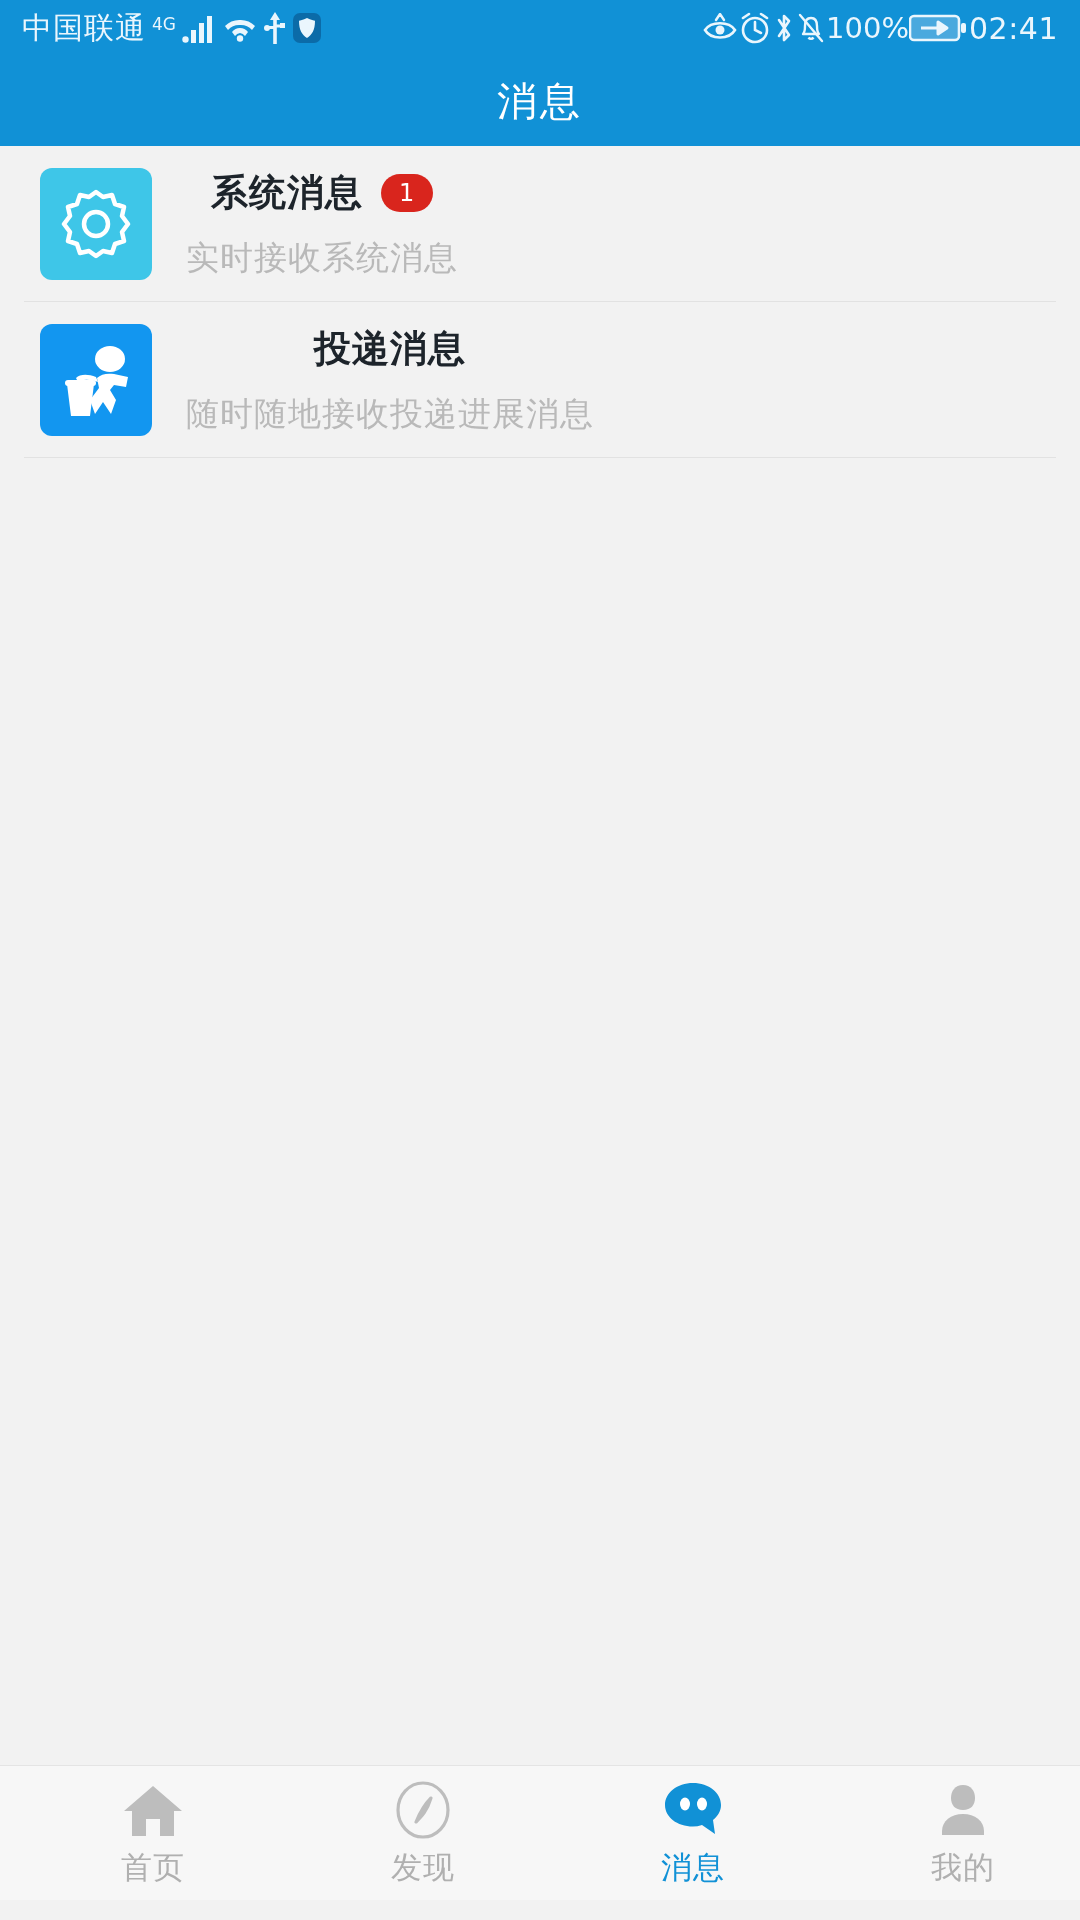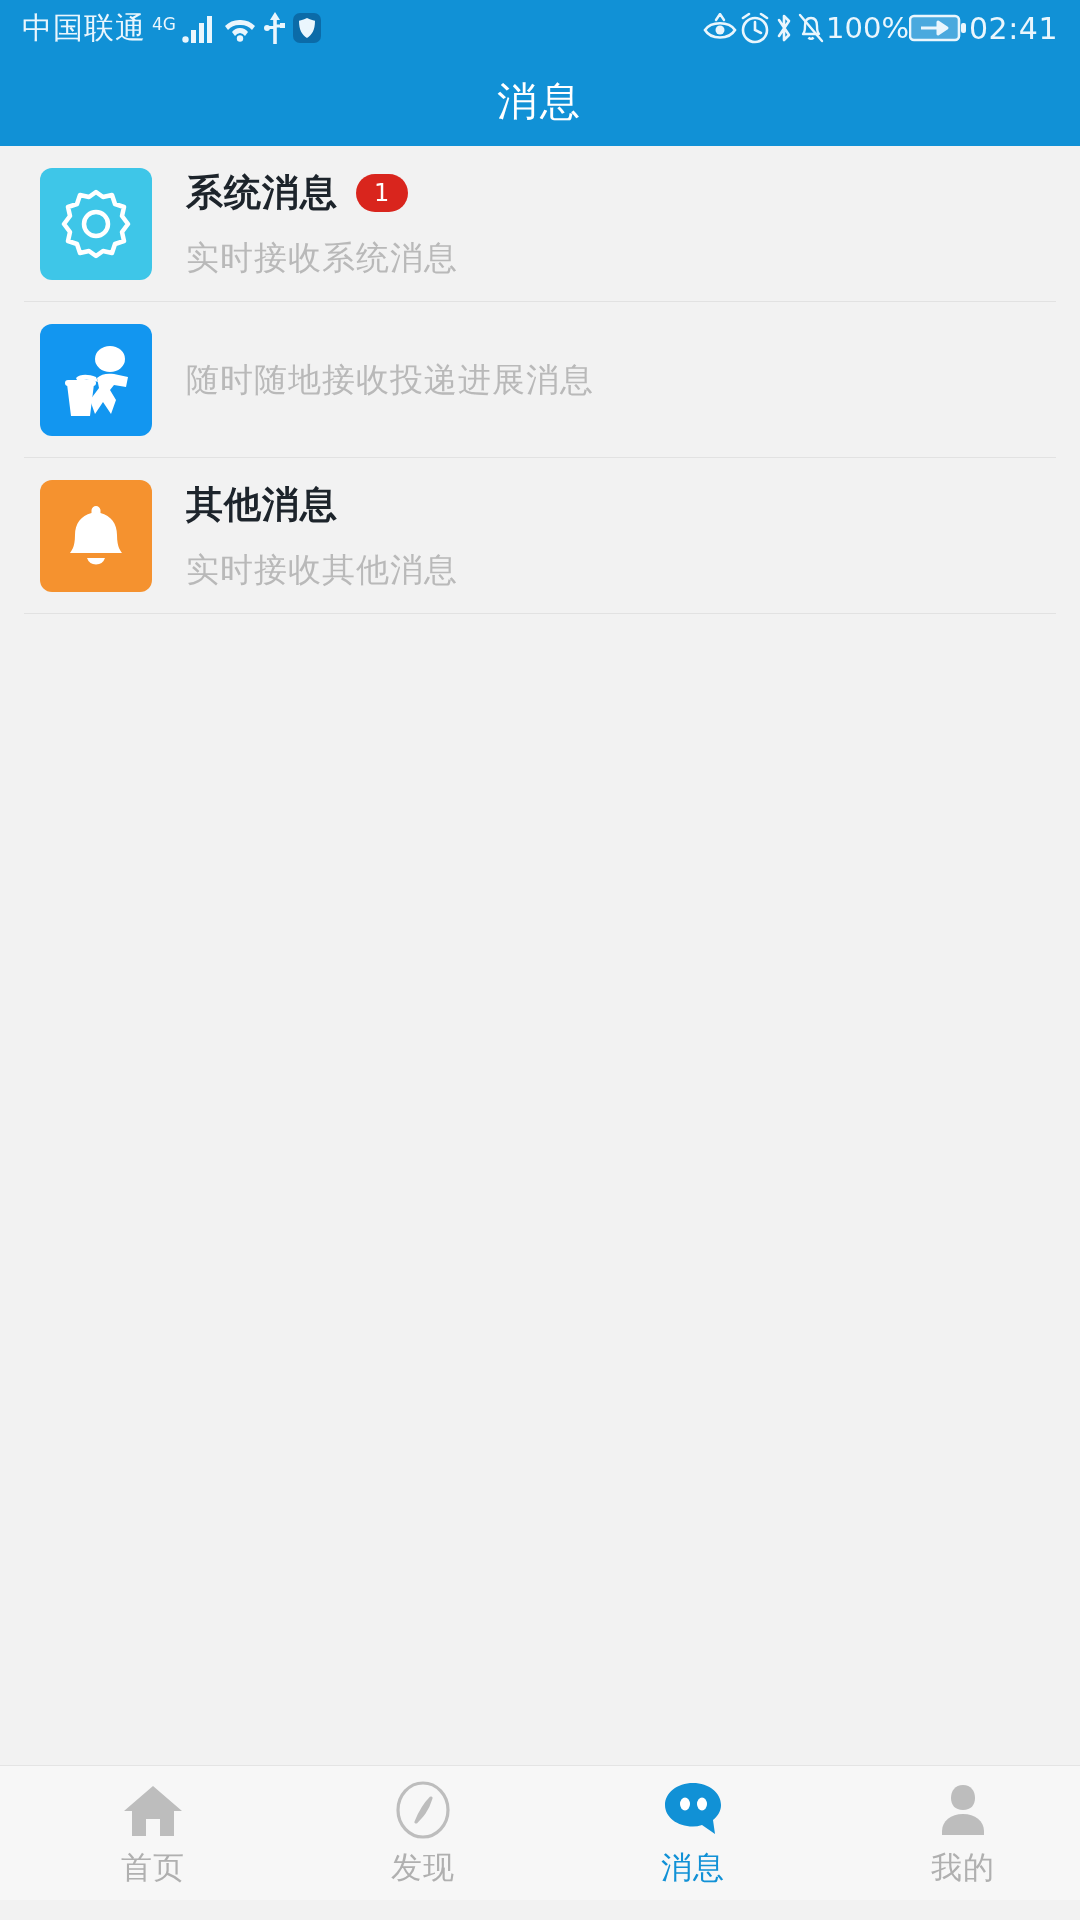--- a/index.html
+++ b/index.html
@@ -40,21 +40,21 @@
     height:156px; padding:0 34px 0 40px; background:#f2f2f2;
   }
   .list-item::after {
     content:""; position:absolute; left:24px; right:24px; bottom:0;
     height:1px; background:#e2e2e2;
   }
   .item-icon {
     flex:0 0 112px; width:112px; height:112px; border-radius:12px;
     display:flex; align-items:center; justify-content:center; margin-right:34px;
   }
-  .item-text { display:flex; flex-direction:column; justify-content:center; gap:18px; }
+  .item-text { display:flex; flex-direction:column; justify-content:center; gap:18px;align-items:center; }
   .item-title-row { display:flex; align-items:center; gap:18px; }
   .item-title { font-size:37px; font-weight:bold; color:#1d242b; letter-spacing:1px; }
   .badge {
     min-width:52px; height:38px; border-radius:19px; background:#d9251d;
     color:#ffffff; font-size:24px; display:inline-flex; align-items:center;
     justify-content:center; padding:0 14px; letter-spacing:0.5px;
   }
   .item-sub { font-size:33px; color:#b9b9b9; letter-spacing:1px; }
 
   
@@ -178,38 +178,27 @@
       <div class="item-icon" style="background:#1296f0">
         <svg width="84" height="84" viewBox="0 0 84 84">
           <ellipse cx="56" cy="21" rx="15" ry="13" fill="#ffffff"></ellipse>
           <path d="M43 40 C47 36 53 35 60 36 L74 39 L72 49 L60 47 L56 52 L62 62 L57 76 L49 64 L41 76 L36 62 L45 50 Z" fill="#ffffff"></path>
           <path d="M22 40 C26 36 34 36 42 39 L44 44 C36 41 28 41 24 44 Z" fill="#ffffff"></path>
           <path d="M13 46 L40 46 L36 78 L17 78 Z" fill="#ffffff"></path>
           <rect x="11" y="42" width="31" height="6" rx="3" fill="#ffffff"></rect>
         </svg>
       </div>
       <div class="item-text">
+        <div class="item-title-row">
+          <span class="item-title">投递消息</span>
+        </div>
         <span class="item-sub">随时随地接收投递进展消息</span>
       </div>
     </div>
 
-    <div class="list-item">
-      <div class="item-icon" style="background:#f5922f">
-        <svg width="76" height="76" viewBox="0 0 76 76">
-          <path d="M38 8 C40.5 8 42.5 10 42.5 12.5 L42.5 15 C53 17.5 59 26 59 37 C59 50 63 53 64 55 L12 55 C13 53 17 50 17 37 C17 26 23 17.5 33.5 15 L33.5 12.5 C33.5 10 35.5 8 38 8 Z" fill="#ffffff"></path>
-          <path d="M29 60 A9.5 9.5 0 0 0 47 60 Z" fill="#ffffff"></path>
-        </svg>
-      </div>
-      <div class="item-text">
-        <div class="item-title-row">
-          <span class="item-title">其他消息</span>
-        </div>
-        <span class="item-sub">实时接收其他消息</span>
-      </div>
-    </div>
 
   </div>
 
   <div class="tabbar">
 
     <div class="tab">
       <span class="tab-icon">
         <svg width="62" height="56" viewBox="0 0 62 56">
           <path d="M31 3 L60 28 L52 28 L52 53 L38 53 L38 36 L24 36 L24 53 L10 53 L10 28 L2 28 Z" fill="#bdbdbd"></path>
         </svg>

